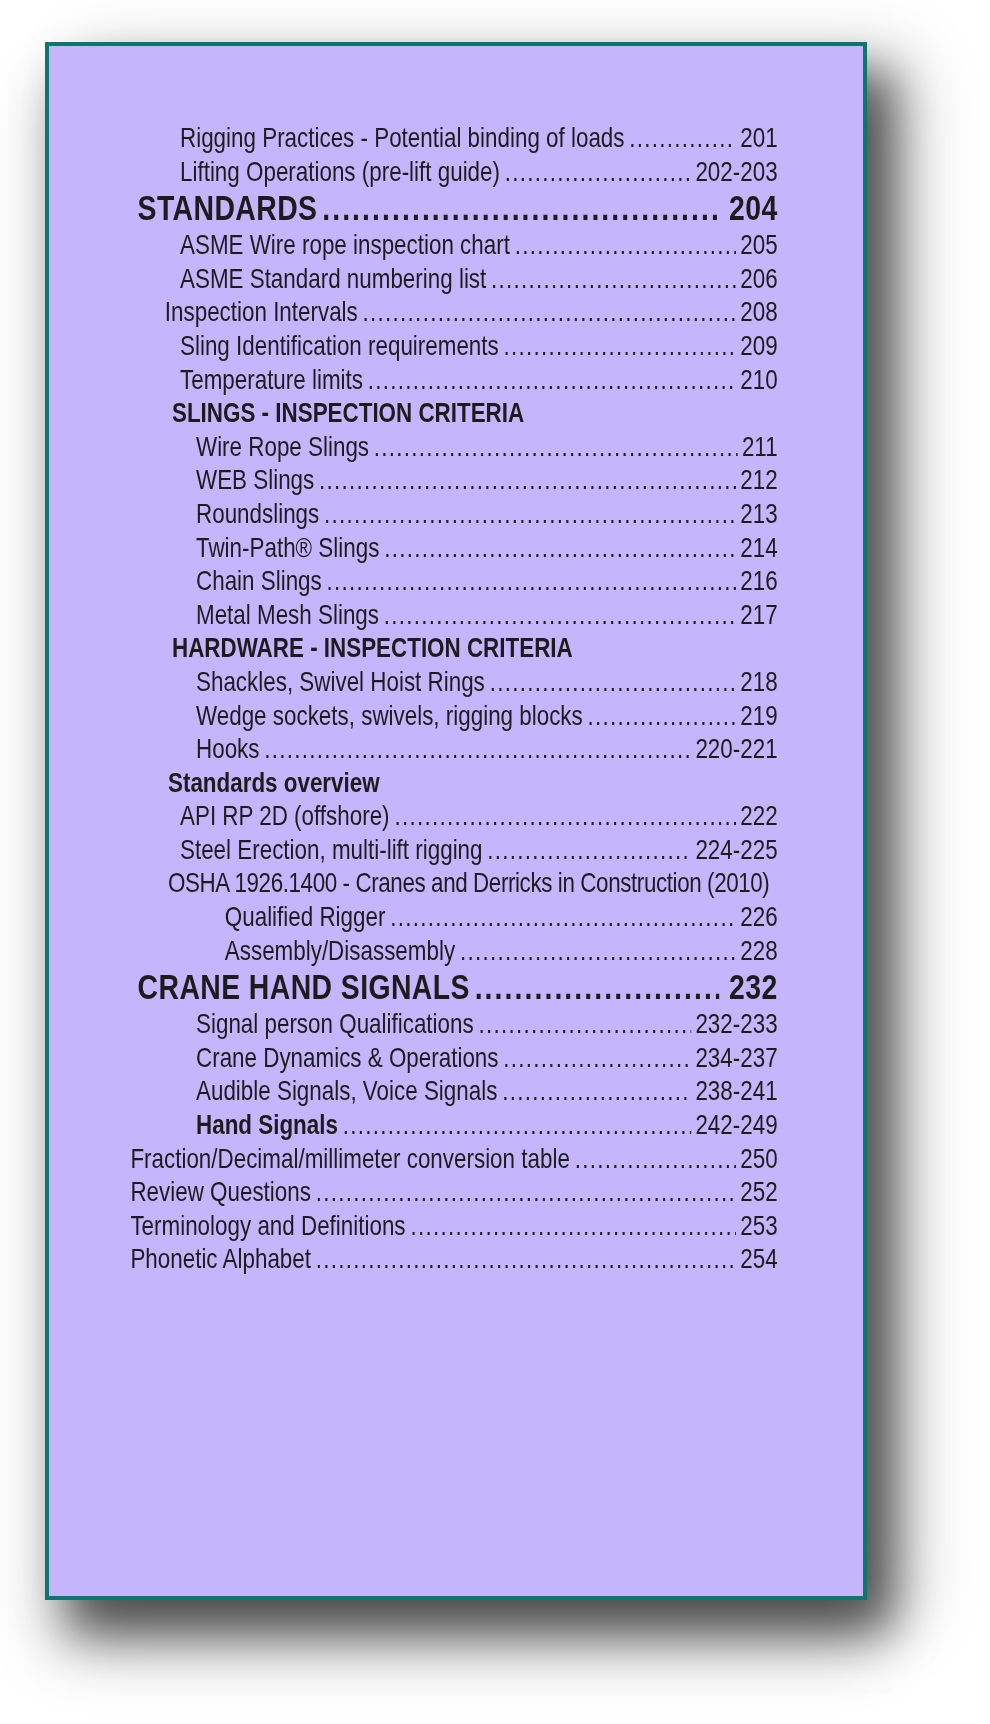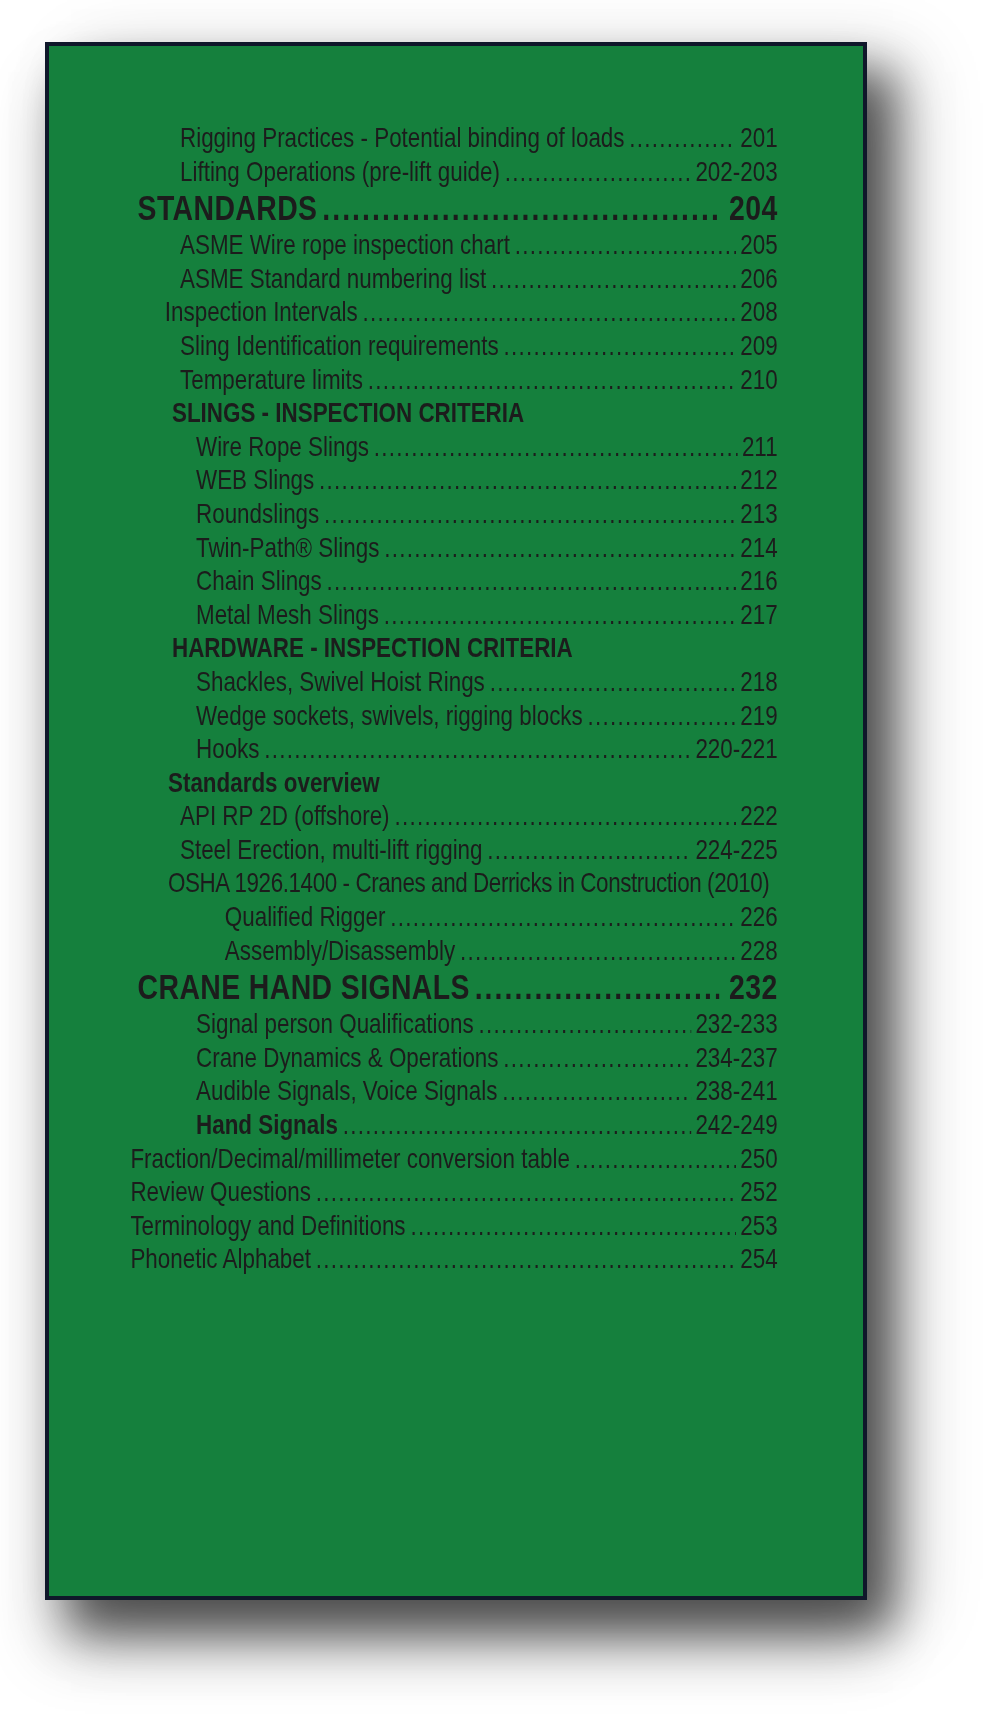--- a/index.html
+++ b/index.html
@@ -2,21 +2,21 @@
 <html><head>
 <meta charset="utf-8">
 <style>
   html,body{margin:0;padding:0;background:#ffffff;}
   body{width:990px;height:1724px;overflow:hidden;font-family:"Liberation Sans",sans-serif;}
   .stage{position:relative;width:990px;height:1724px;background:#ffffff;}
 
   
   .sheet{
     position:absolute;left:45px;top:42px;width:814px;height:1550px;
-    background:#15803d;border:4px solid #0f172a;
+    background:#c4b5fd;border:4px solid #0f766e;
     box-shadow: 26px 30px 42px rgba(0,0,0,0.50),
                 10px 46px 60px rgba(0,0,0,0.28),
                 40px 20px 70px rgba(0,0,0,0.22);
     text-decoration: underline;
   }
 
   
   .toc{
     position:absolute;left:79px;top:75px;width:812px;
     transform:scaleX(0.8);transform-origin:0 0;

